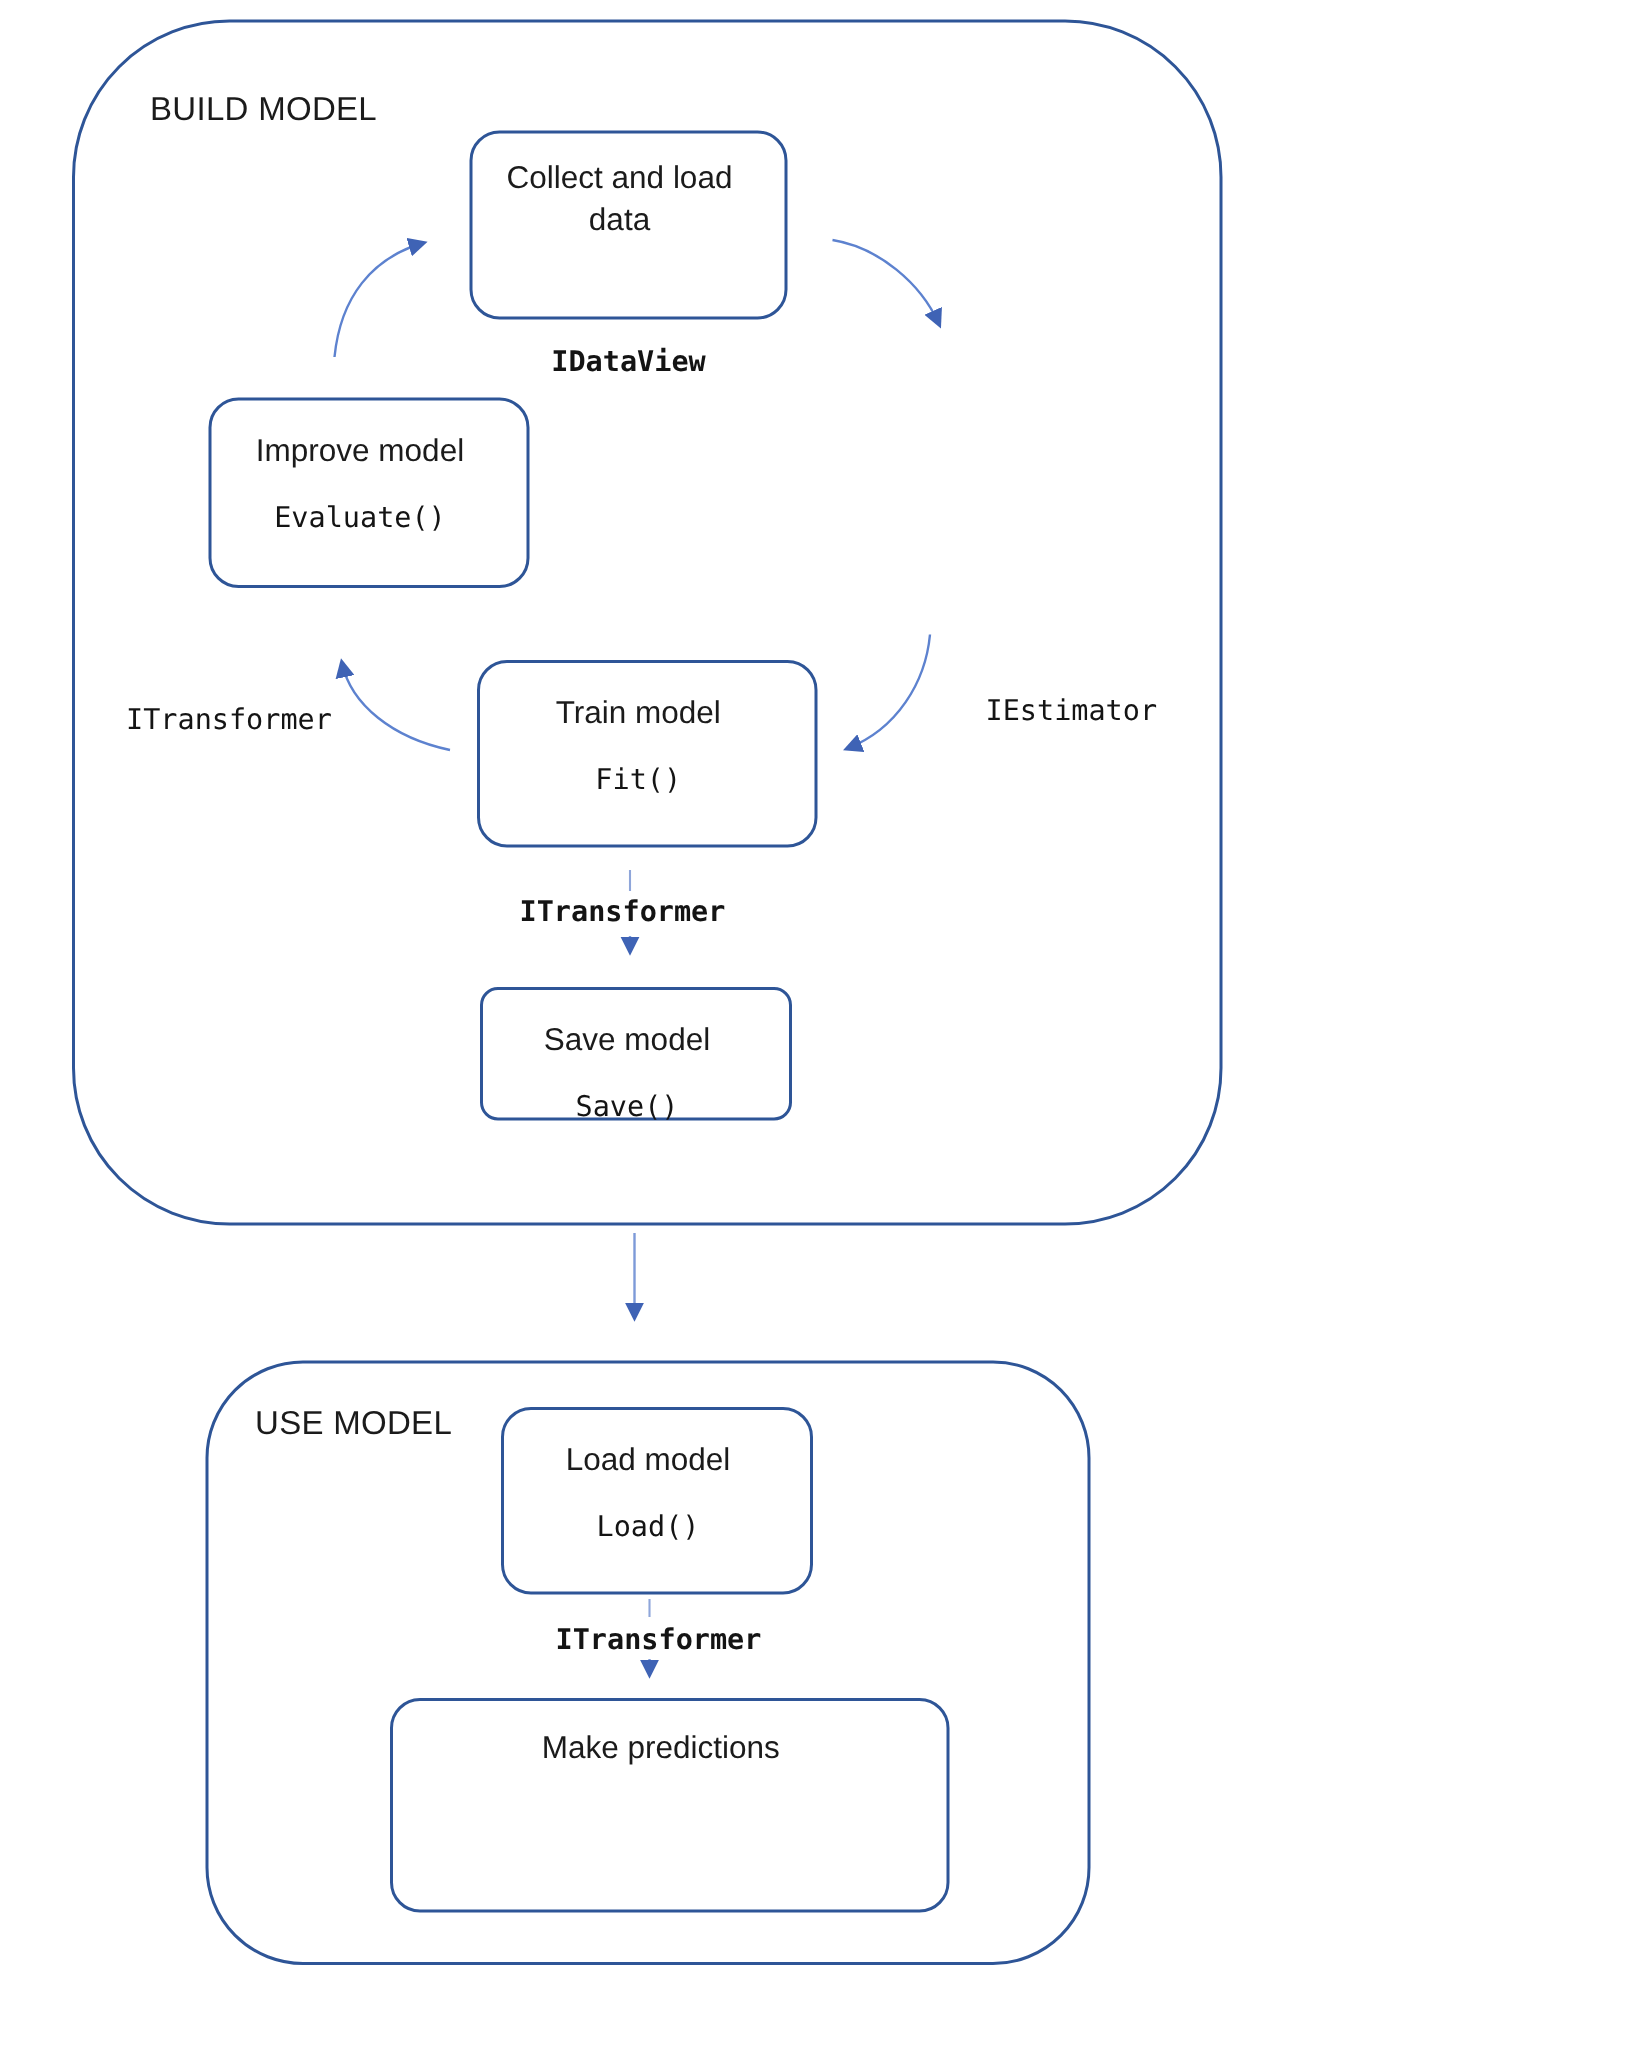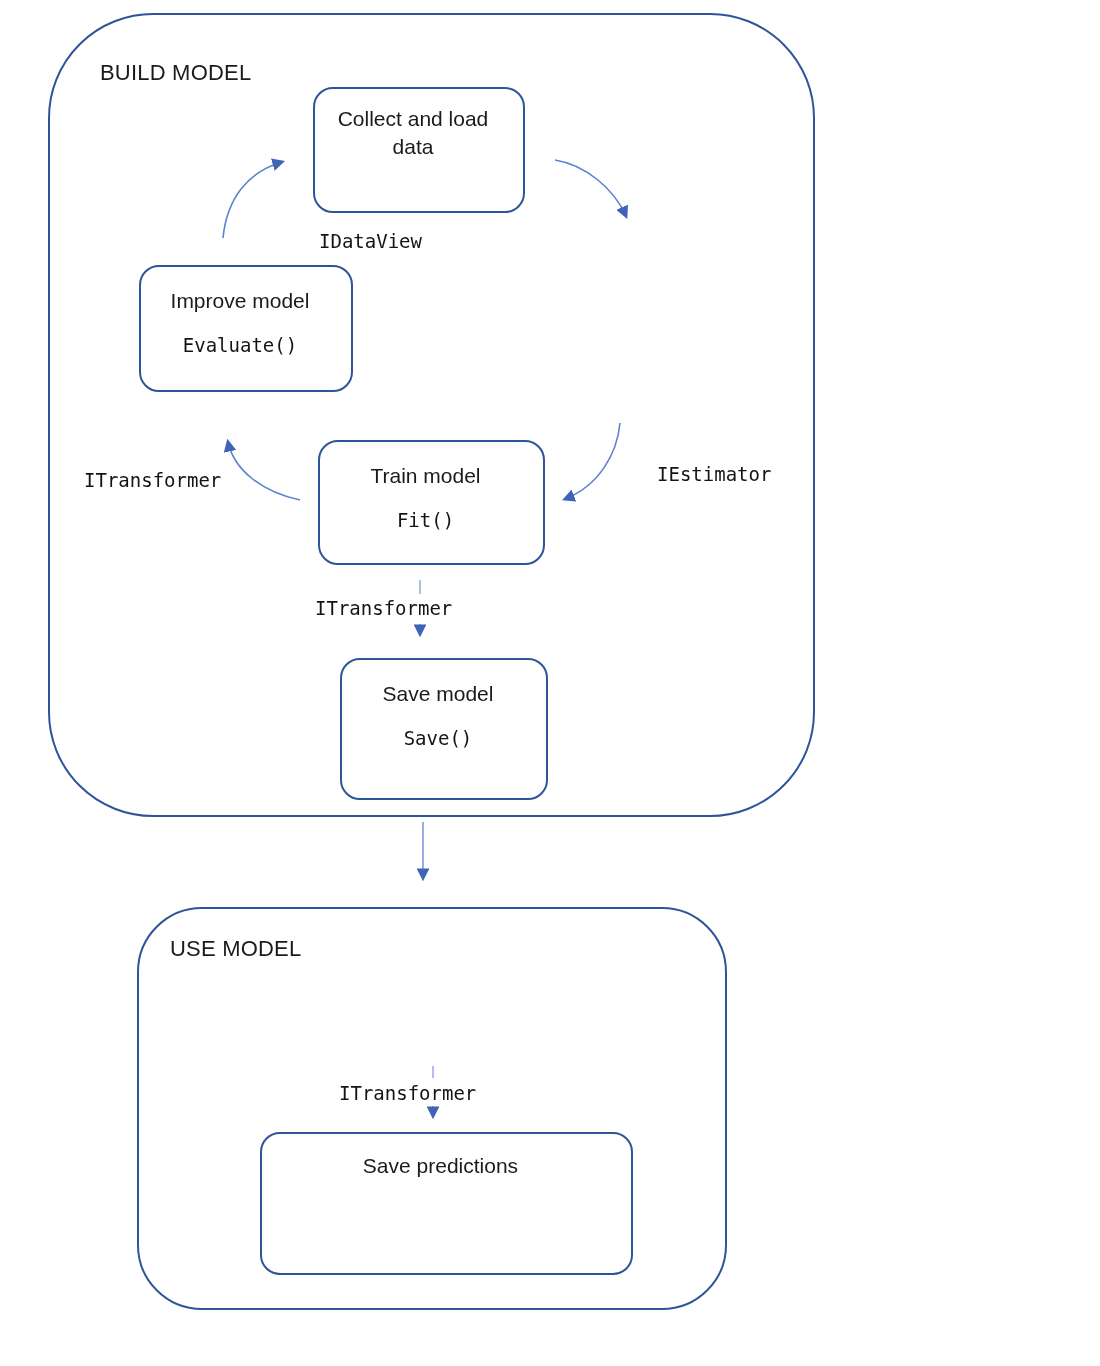--- a/index.html
+++ b/index.html
@@ -79,34 +79,34 @@
     margin-top: 18px;
     text-align: center;
     white-space: pre-line;
     color: #141414;
   }
   .node.collect   { left: 313px; top: 87px;  width: 212px; height: 126px; padding-top: 16px; }
   .node.collect .node-title { max-width: 170px; }
   .node.improve   { left: 139px; top: 265px; width: 214px; height: 127px; }
   .node.pipeline  { left: 498px; top: 263px; width: 209px; height: 130px; }
   .node.train     { left: 318px; top: 440px; width: 227px; height: 125px; }
-  .node.save      { left: 340px; top: 658px; width: 208px; height: 142px; }
+  .node.save      { left: 320px; top: 658px; width: 208px; height: 89px; border-radius: 12px; }
   .node.load      { left: 334px; top: 938px; width: 208px; height: 125px; }
   .node.predict   { left: 260px; top: 1132px; width: 373px; height: 143px; padding-top: 18px; }
   .node.predict .node-code { margin-top: 32px; }
 
   .edge-label {
     position: absolute;
     font-family: "DejaVu Sans Mono", monospace;
     font-size: 19px;
     line-height: 1.2;
     color: #141414;
     white-space: nowrap;
   }
-  .edge-label.centered { width: 200px; }
+  .edge-label.centered { text-align: center; width: 200px; font-weight: bold; }
   .edge-label.idataview        { left: 319px; top: 230px; }
   .edge-label.iestimator       { left: 657px; top: 463px; }
   .edge-label.itransformer-fb  { left: 84px;  top: 469px; }
   .edge-label.itransformer-mid { left: 315px; top: 597px; }
   .edge-label.itransformer-use { left: 339px; top: 1082px; }
 </style>
 </head>
 <body>
 
 <div class="canvas">
@@ -154,23 +154,27 @@
   <div class="node train">
     <div class="node-title">Train model</div>
     <div class="node-code">Fit()</div>
   </div>
 
   <div class="node save">
     <div class="node-title">Save model</div>
     <div class="node-code">Save()</div>
   </div>
 
+  <div class="node load">
+    <div class="node-title">Load model</div>
+    <div class="node-code">Load()</div>
+  </div>
 
   <div class="node predict">
-    <div class="node-title">Save predictions</div>
+    <div class="node-title">Make predictions</div>
   </div>
 
   <div class="edge-label idataview centered">IDataView</div>
   <div class="edge-label iestimator">IEstimator</div>
   <div class="edge-label itransformer-fb">ITransformer</div>
   <div class="edge-label itransformer-mid centered">ITransformer</div>
   <div class="edge-label itransformer-use centered">ITransformer</div>
 
 </div>
 

